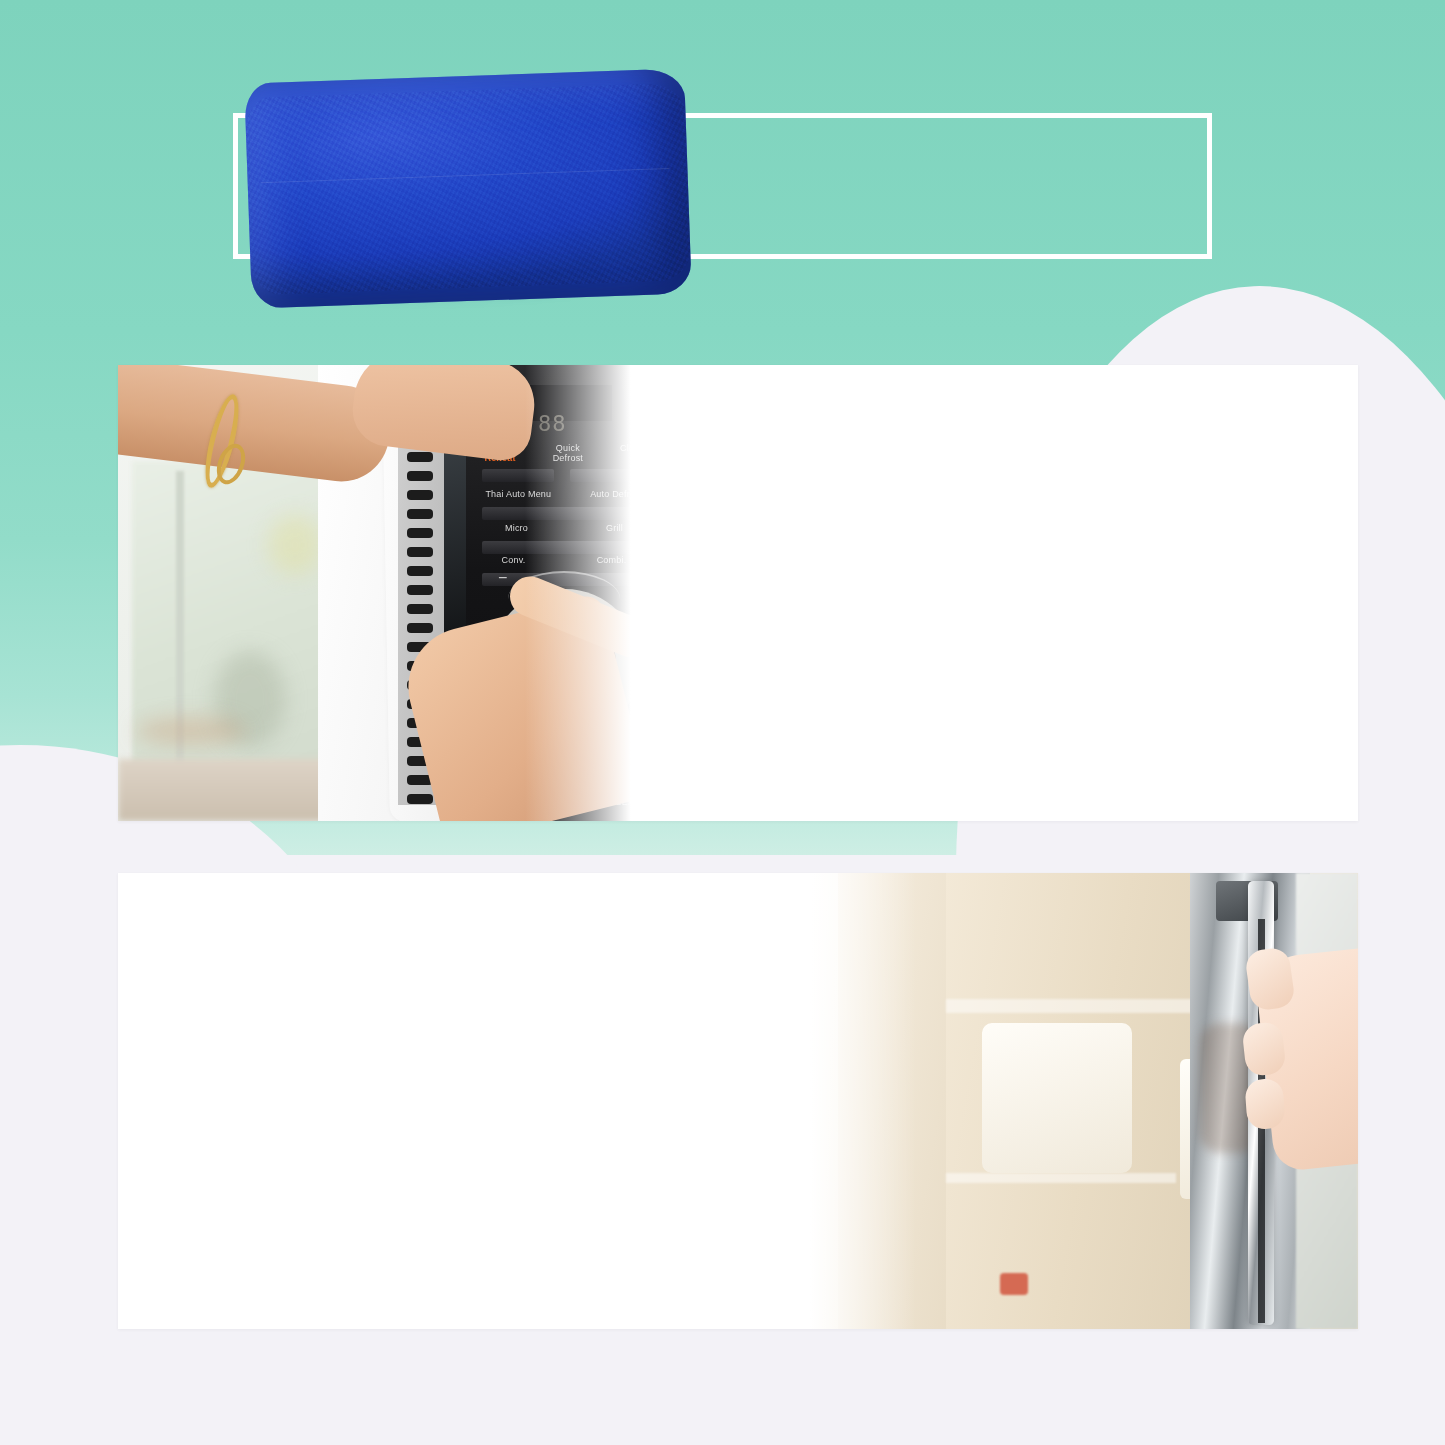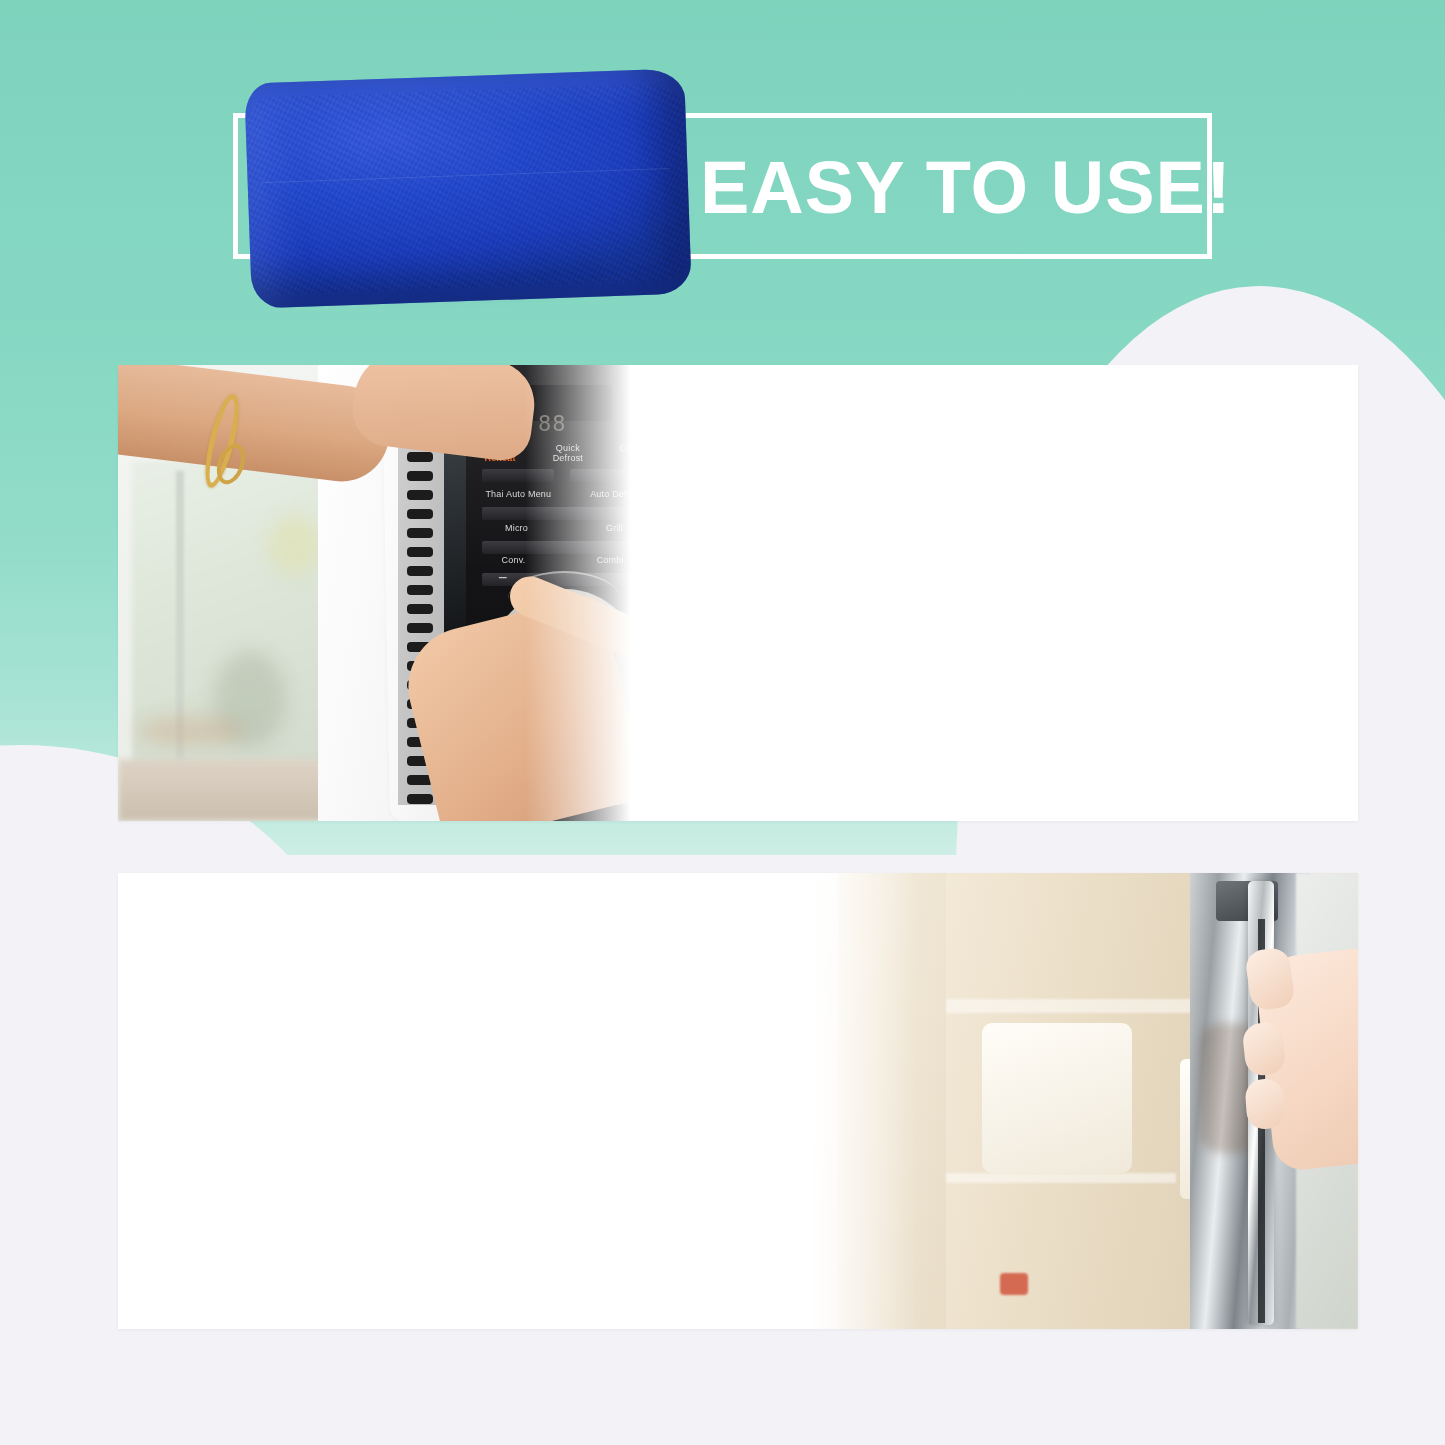--- a/index.html
+++ b/index.html
@@ -284,21 +284,20 @@
 
 <div id="page">
 
   <div class="bg-lavender"></div>
   <div class="bg-teal"></div>
   <div class="sweep-base"></div>
   <div class="sweep-right"></div>
   <div class="sweep-left"></div>
 
   <div class="hero-frame"></div>
-  <div class="hero-title">EASY TO USE!</div>
 
   <div class="pack">
     <div class="pack-shadow"></div>
     <div class="pack-body">
       <div class="pack-seam"></div>
       <div class="pack-flapline"></div>
     </div>
   </div>
 
   <div class="card card-top">

